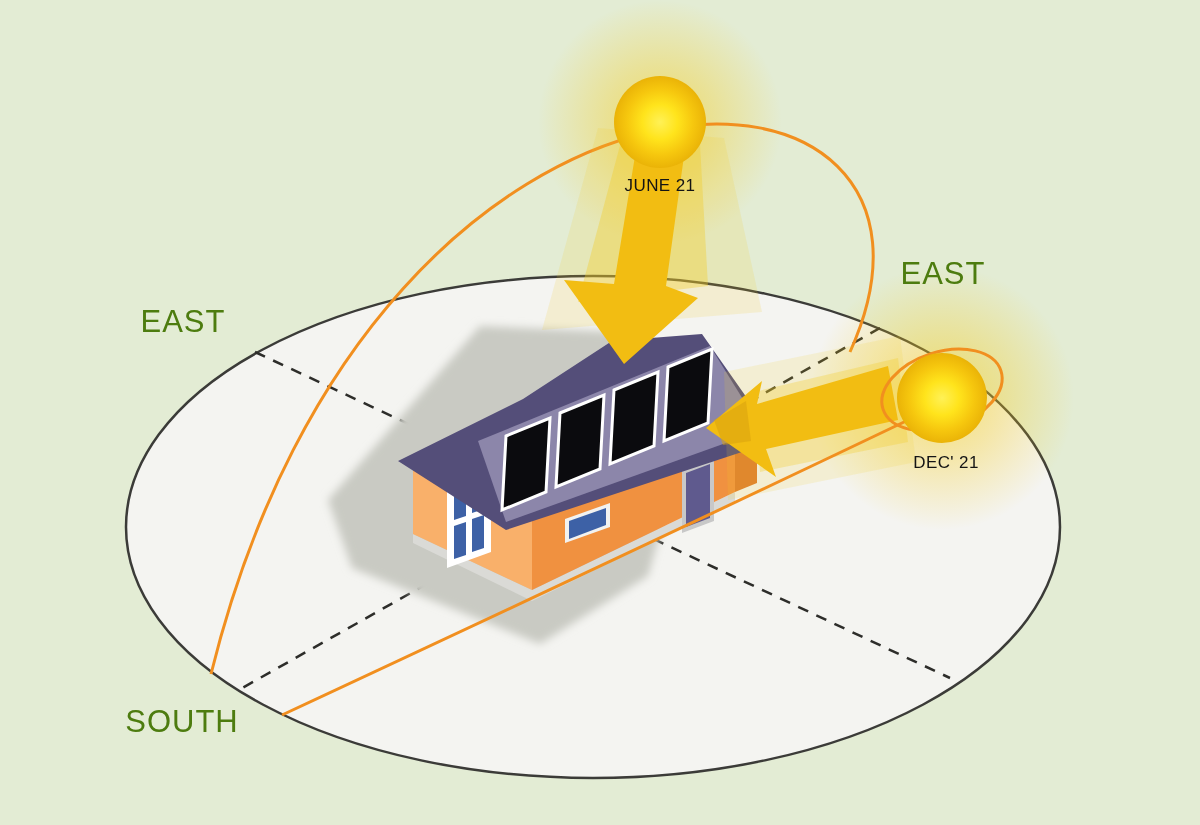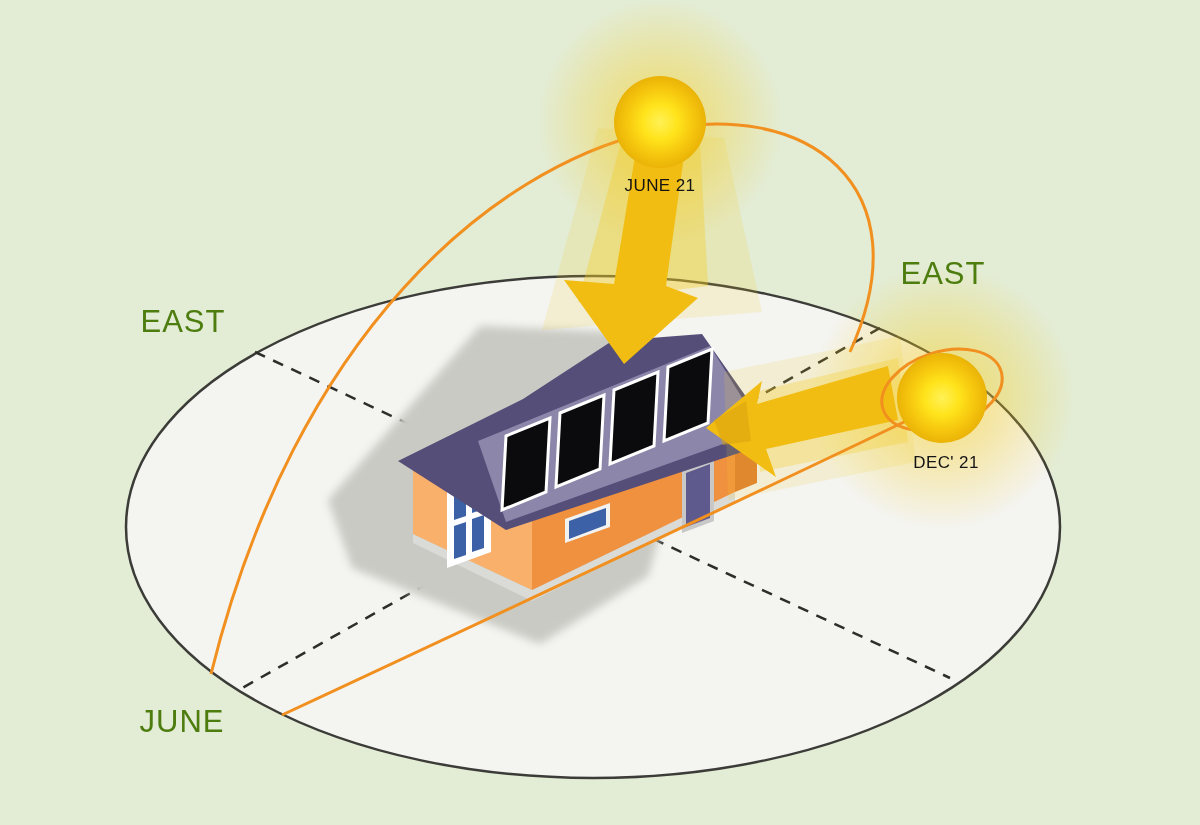--- a/index.html
+++ b/index.html
@@ -111,18 +111,18 @@
 
     <ellipse cx="942" cy="390" rx="62" ry="38" transform="rotate(-18 942 390)" fill="none" stroke="#f18f1f" stroke-width="3"></ellipse>
     <path d="M 950,400 Q 700,520 282,715" fill="none" stroke="#f18f1f" stroke-width="3"></path>
 
     <circle cx="660" cy="122" r="46" fill="url(#sunGrad)"></circle>
     <circle cx="942" cy="398" r="45" fill="url(#sunGrad)"></circle>
   </svg>
 
   <div class="lbl compass" id="label-north">EAST</div>
   <div class="lbl compass" id="label-east">EAST</div>
-  <div class="lbl compass" id="label-west">JUNE</div>
+  <div class="lbl compass" id="label-west">SOUTH</div>
 
   <div class="lbl sun-date" id="label-june">JUNE 21</div>
   <div class="lbl sun-date" id="label-dec">DEC' 21</div>
 
 </div>
 
 </body></html>

